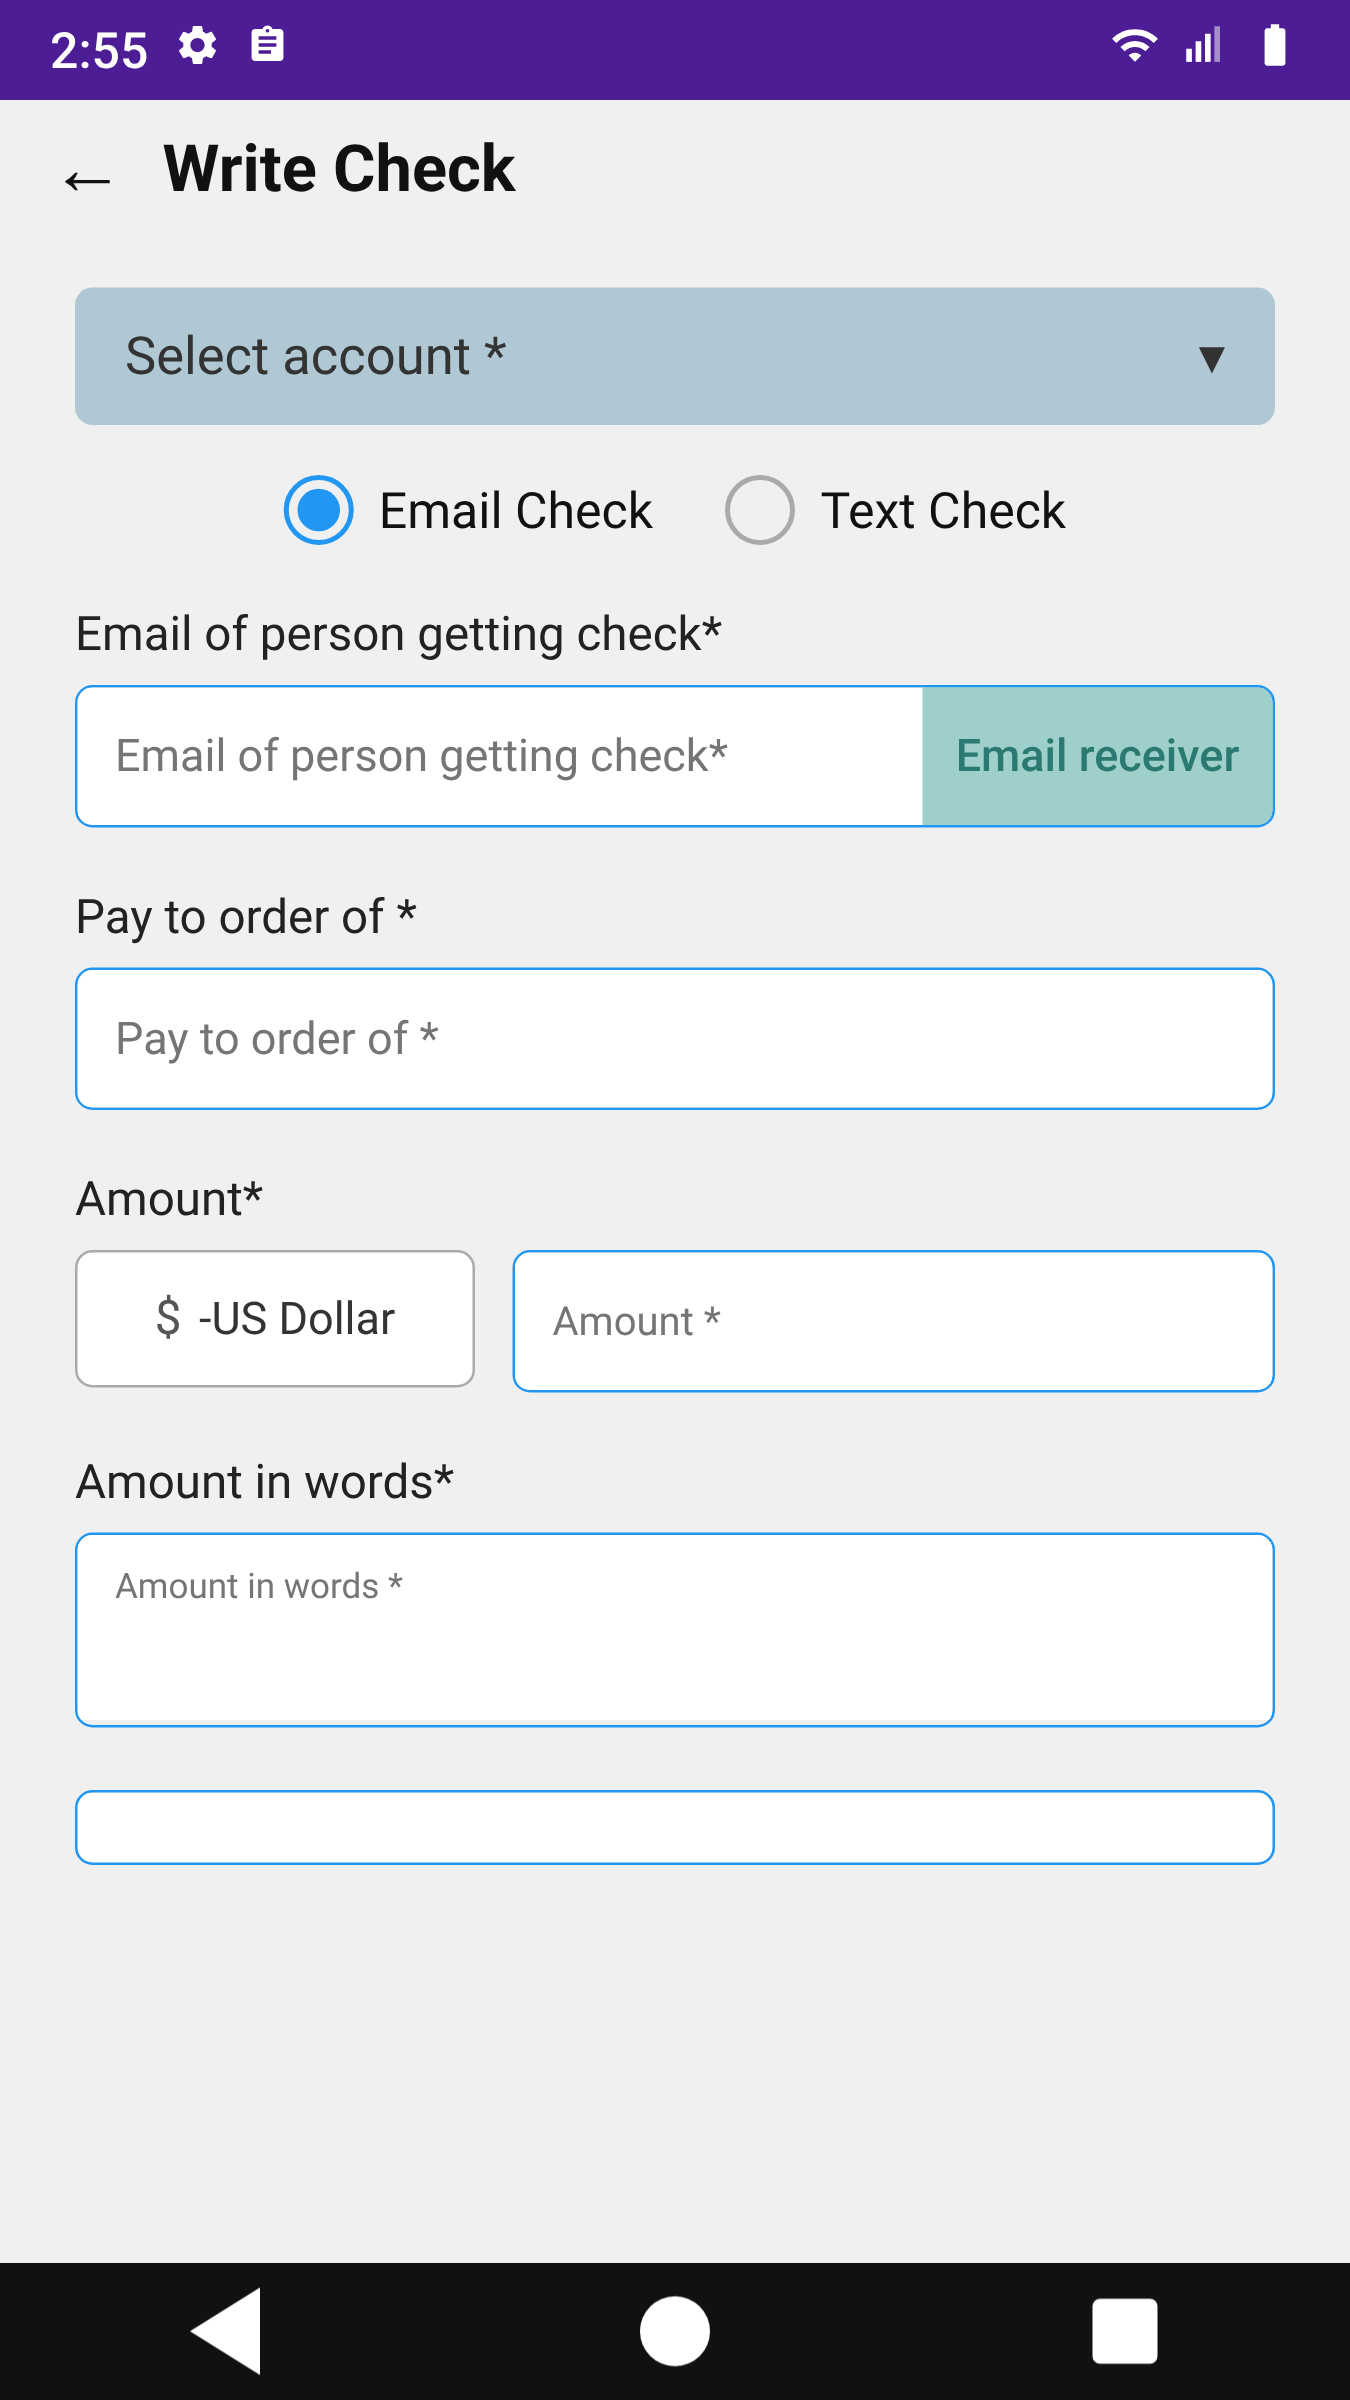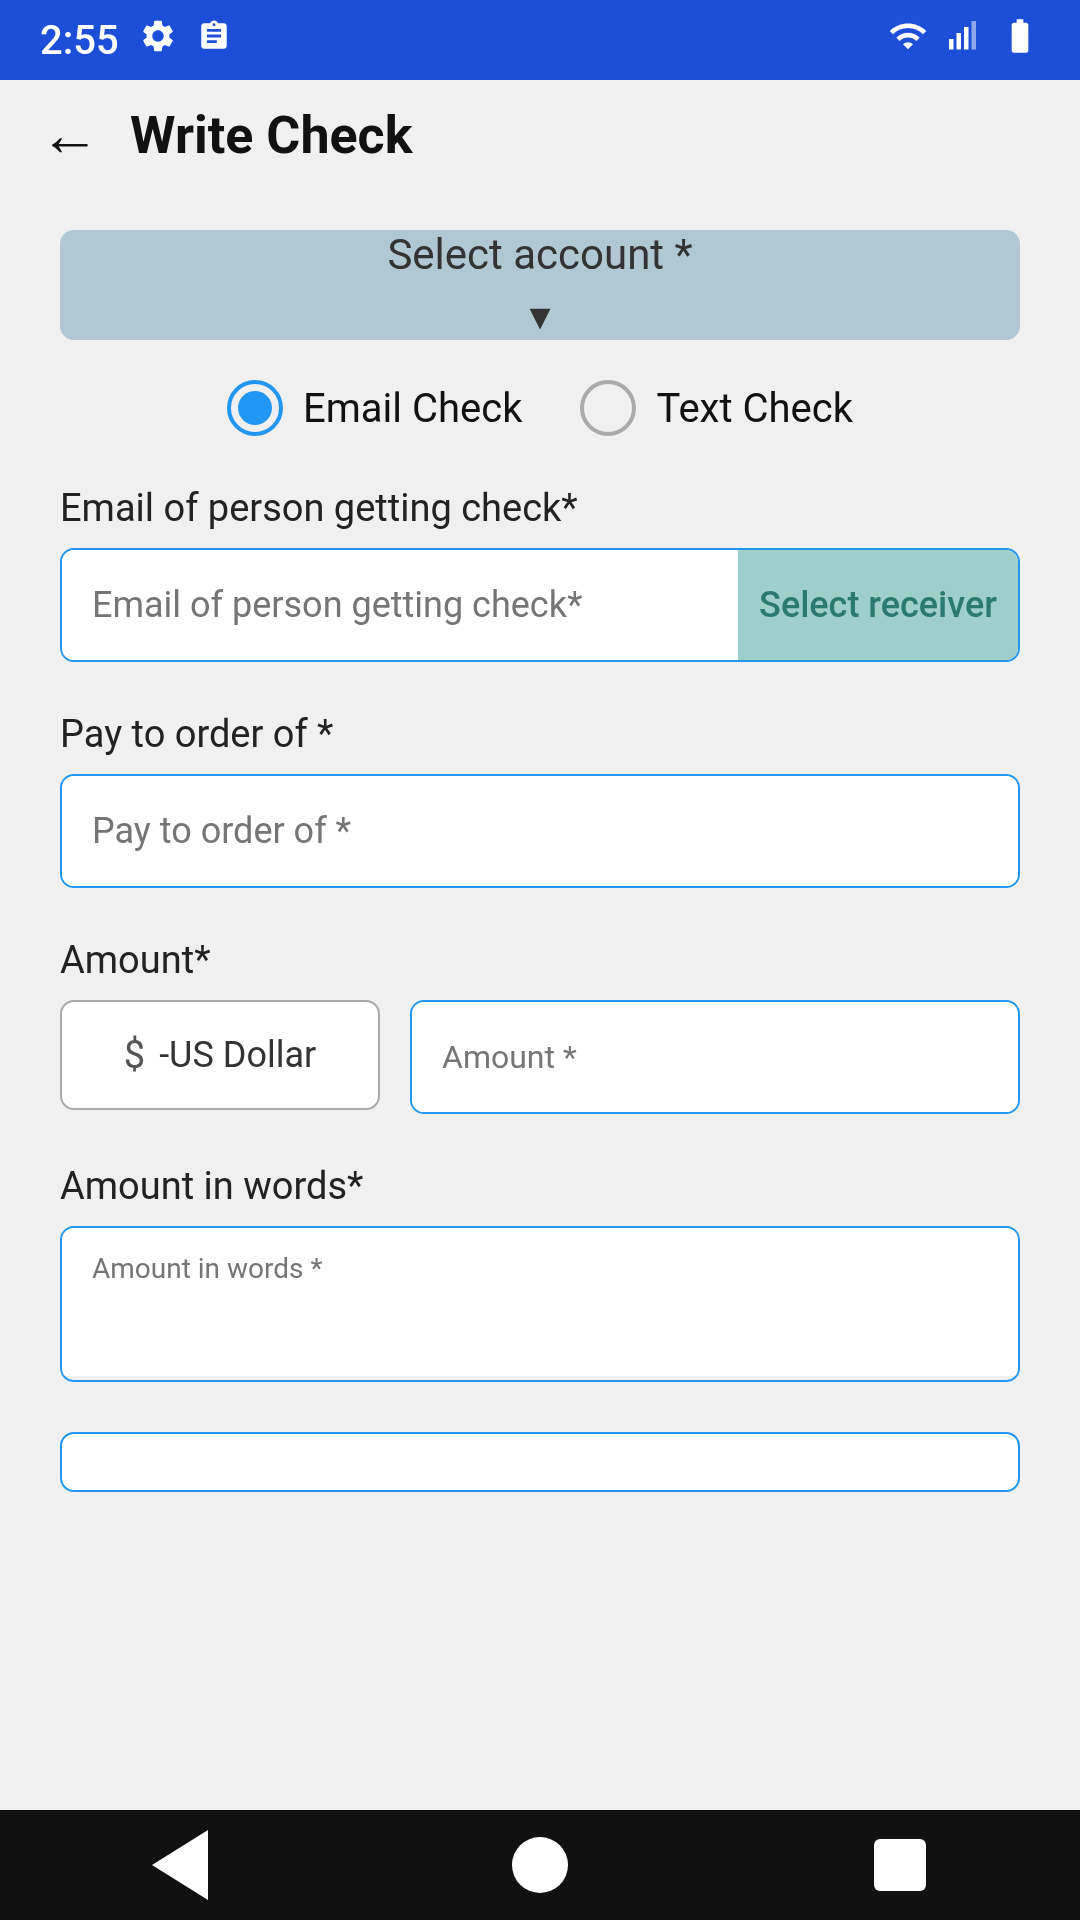--- a/index.html
+++ b/index.html
@@ -15,21 +15,21 @@
       min-height: 1920px;
       background: #f0f0f0;
       position: relative;
       overflow-x: hidden;
     }
 
     
     .status-bar {
       width: 100%;
       height: 80px;
-      background: #1d4ed8;
+      background: #4c1d95;
       display: flex;
       align-items: center;
       justify-content: space-between;
       padding: 0 40px;
     }
 
     .status-left {
       display: flex;
       align-items: center;
       gap: 20px;
@@ -88,24 +88,23 @@
     
     .select-account {
       width: 100%;
       height: 110px;
       background: #b0c8d4;
       border: none;
       border-radius: 14px;
       display: flex;
       align-items: center;
       justify-content: space-between;
-      padding: 0 40px;
+      padding: 12px 40px;
       cursor: pointer;
       margin-bottom: 40px;
-      flex-direction: column;
     }
 
     .select-account-label {
       font-size: 42px;
       color: #333;
     }
 
     .chevron-icon {
       font-size: 42px;
       color: #333;
@@ -449,21 +448,21 @@
     <div class="radio-option">
       <div class="radio-outer-unselected"></div>
       <span class="radio-label">Text Check</span>
     </div>
   </div>
 
   <div>
     <div class="form-label">Email of person getting check*</div>
     <div class="email-row">
       <input class="email-input" type="text" placeholder="Email of person getting check*" style="">
-      <button class="select-receiver-btn">Select receiver</button>
+      <button class="select-receiver-btn">Email receiver</button>
     </div>
   </div>
 
   <div>
     <div class="form-label">Pay to order of *</div>
     <div class="pay-input-wrapper">
       <input class="pay-input" type="text" placeholder="Pay to order of *" style="">
     </div>
   </div>
 

